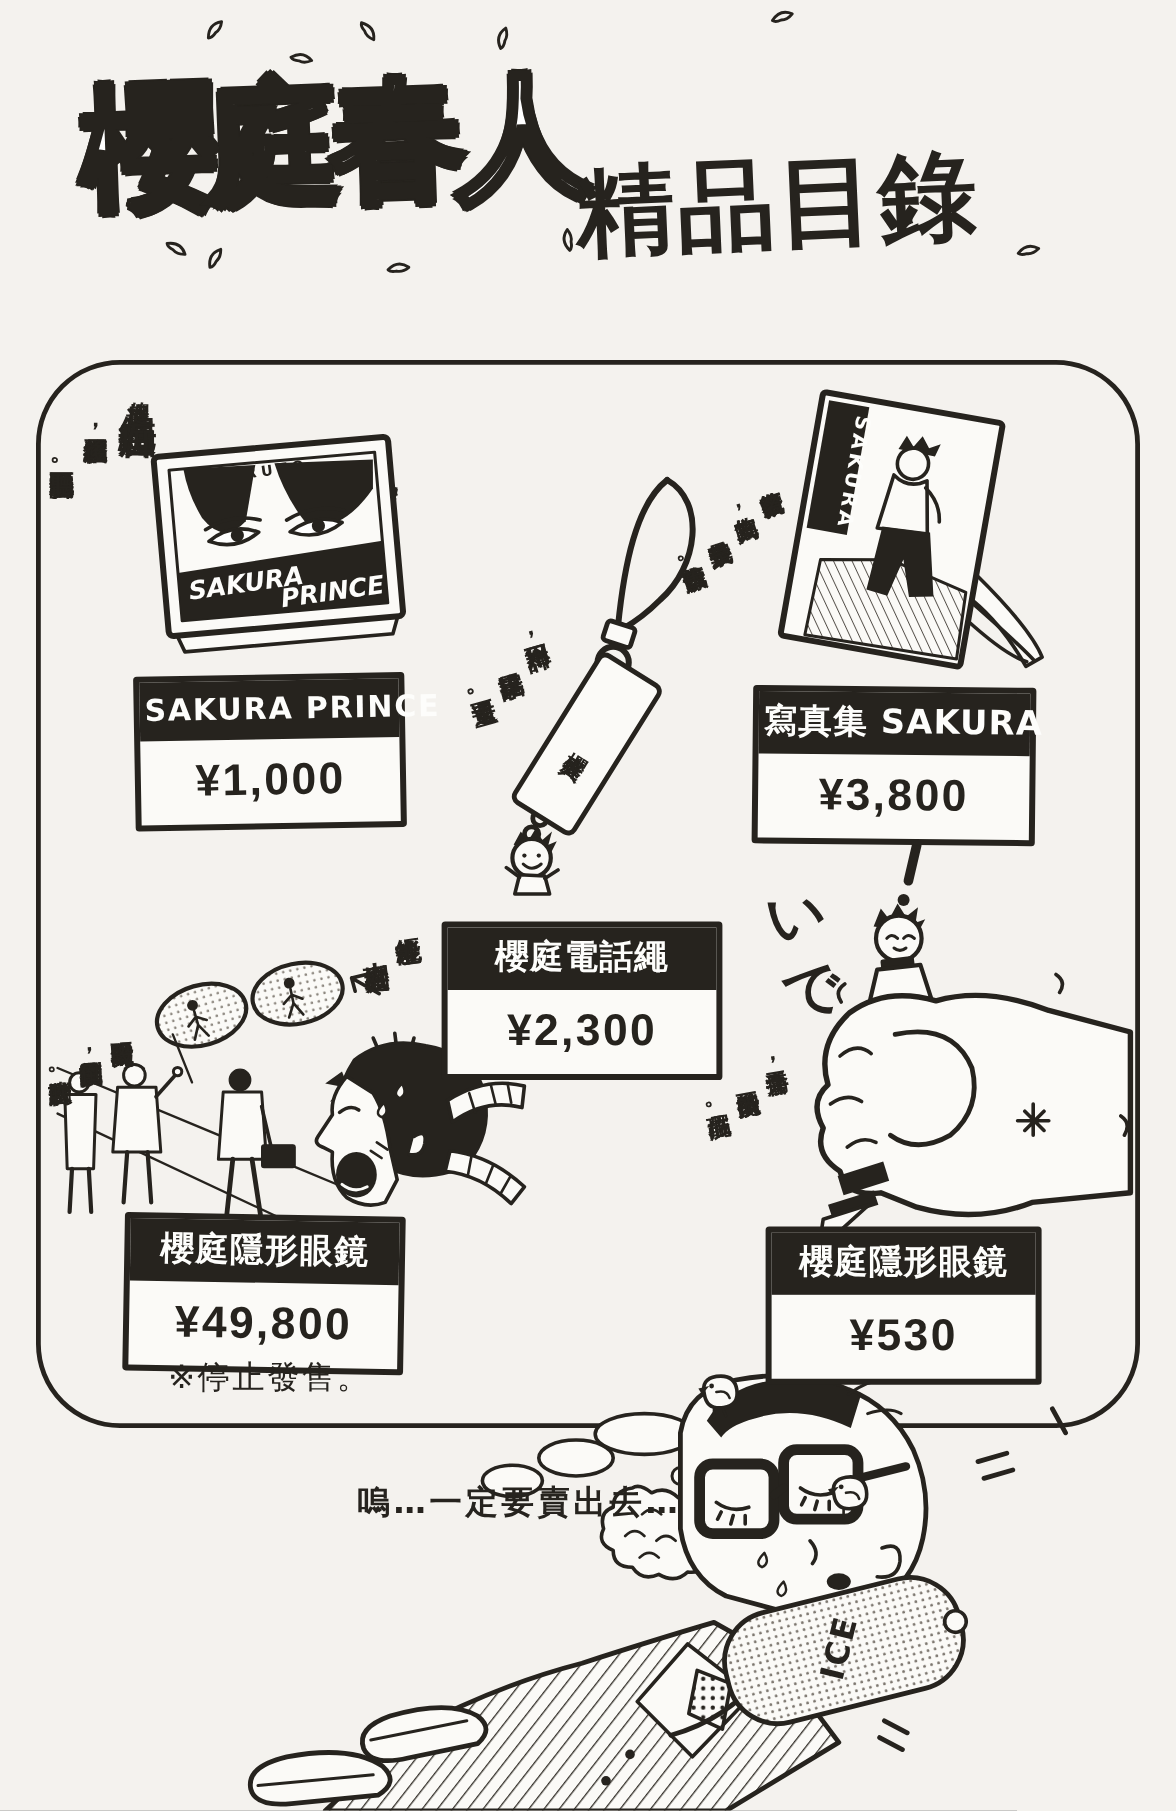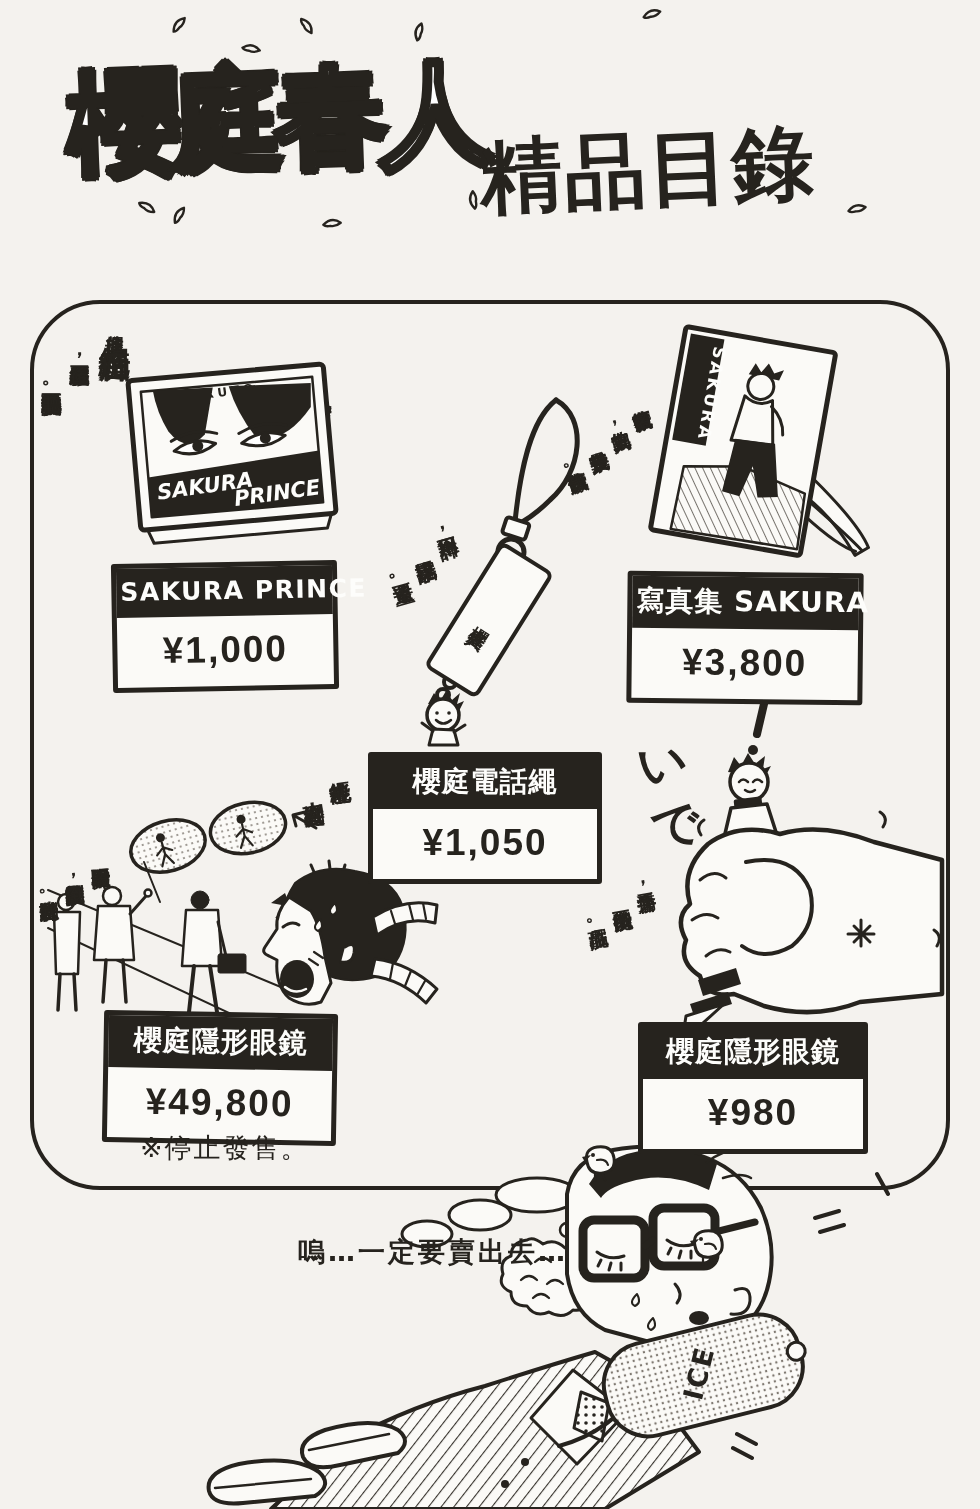--- a/index.html
+++ b/index.html
@@ -194,23 +194,23 @@
     <div class="vcol" style="margin-top:13px">的寫真集，</div>
     <div class="vcol" style="margin-top:26px">其實幾乎全是</div>
     <div class="vcol" style="margin-top:39px">奇蹟伊藤代筆。</div>
   </div>
 
   <div class="plabel" style="left:627px;top:572px;width:226px;transform:rotate(0.6deg)">
     <div class="head">寫真集 SAKURA</div>
     <div class="price">¥3,800</div>
   </div>
 
-  <div class="plabel" style="left:368px;top:752px;width:224px">
+  <div class="plabel" style="left:368px;top:768px;width:224px">
     <div class="head">櫻庭電話繩</div>
-    <div class="price">¥1,050</div>
+    <div class="price">¥2,300</div>
   </div>
 
   <svg class="art" style="left:612px;top:692px;width:330px;height:338px" viewBox="0 0 330 338">
     <g fill="none" stroke="#26231e" stroke-linecap="round" stroke-linejoin="round">
       <path d="M152,12 l-7,30" stroke-width="8"></path>
       <circle cx="141" cy="58" r="5" fill="#26231e" stroke="none"></circle>
       <g>
         <path d="M116,80 l6,-15 7,9 7,-13 7,11 10,-8 -2,13 8,-3 -6,11" fill="#26231e" stroke="none"></path>
         <circle cx="137" cy="90" r="19" fill="#fbfaf7" stroke-width="3.5"></circle>
         <path d="M127,90 q4,-5 9,0 M141,90 q4,-5 9,0" stroke-width="2.5"></path>
@@ -234,21 +234,21 @@
   <div class="sfx" style="left:634px;top:716px;transform:rotate(-12deg)">いで</div>
 
   <div class="vnote" style="left:580px;top:882px;font-size:19px;transform:rotate(-10deg)">
     <div class="vcol">會弄痛手，</div>
     <div class="vcol" style="margin-top:14px">所以不能按的</div>
     <div class="vcol" style="margin-top:28px">瑕疵品。</div>
   </div>
 
   <div class="plabel" style="left:638px;top:1022px;width:220px">
     <div class="head">櫻庭隱形眼鏡</div>
-    <div class="price">¥980</div>
+    <div class="price">¥530</div>
   </div>
 
   <svg class="art" style="left:118px;top:782px;width:175px;height:118px" viewBox="0 0 175 118">
     <defs>
       <pattern id="dotp" width="6" height="6" patternUnits="userSpaceOnUse">
         <rect width="6" height="6" fill="#fbfaf7"></rect>
           <circle cx="2" cy="2" r="1.1" fill="#8a847c"></circle>
       </pattern>
     </defs>
     <g stroke="#26231e" stroke-linecap="round">

